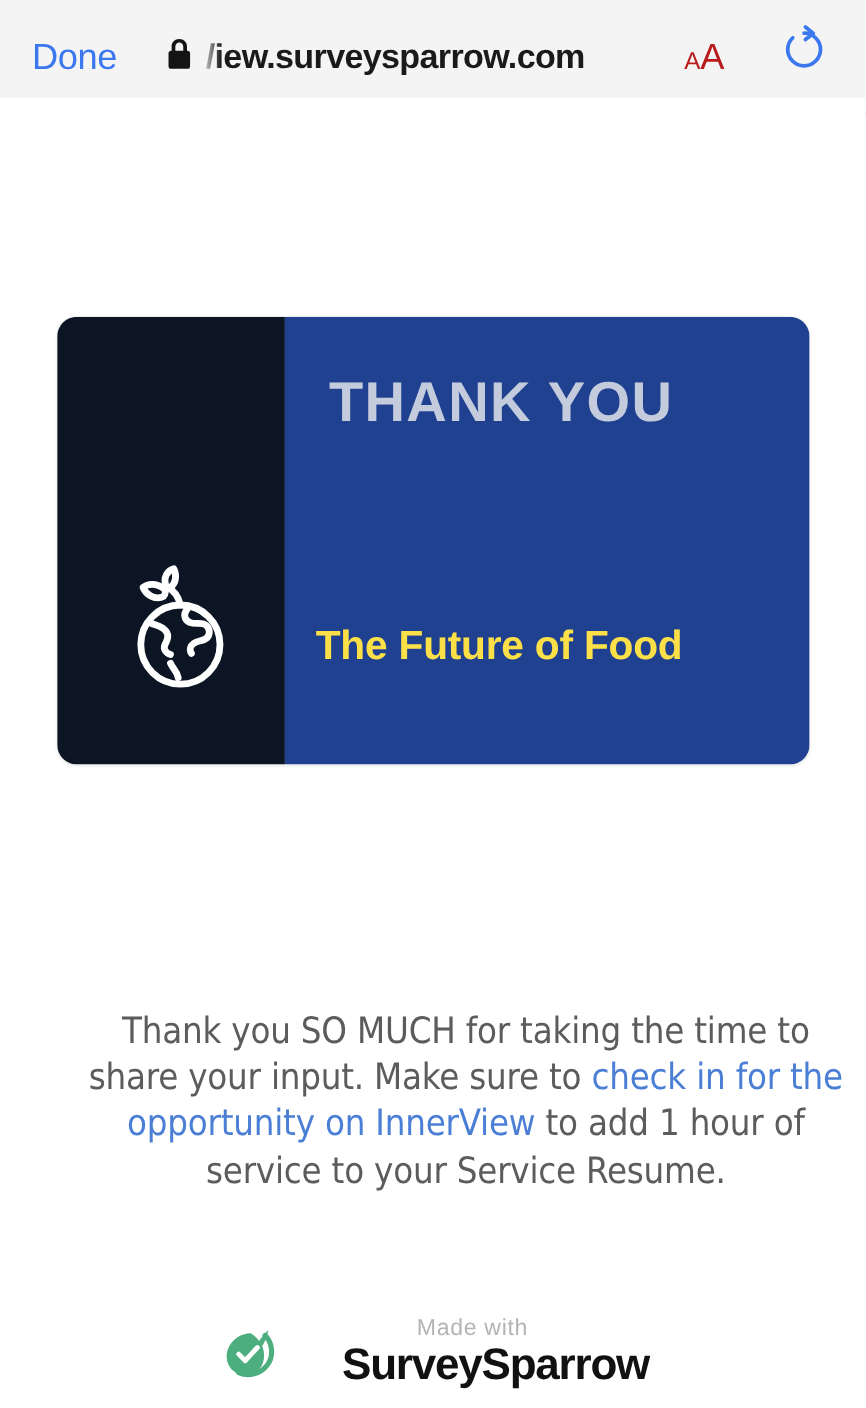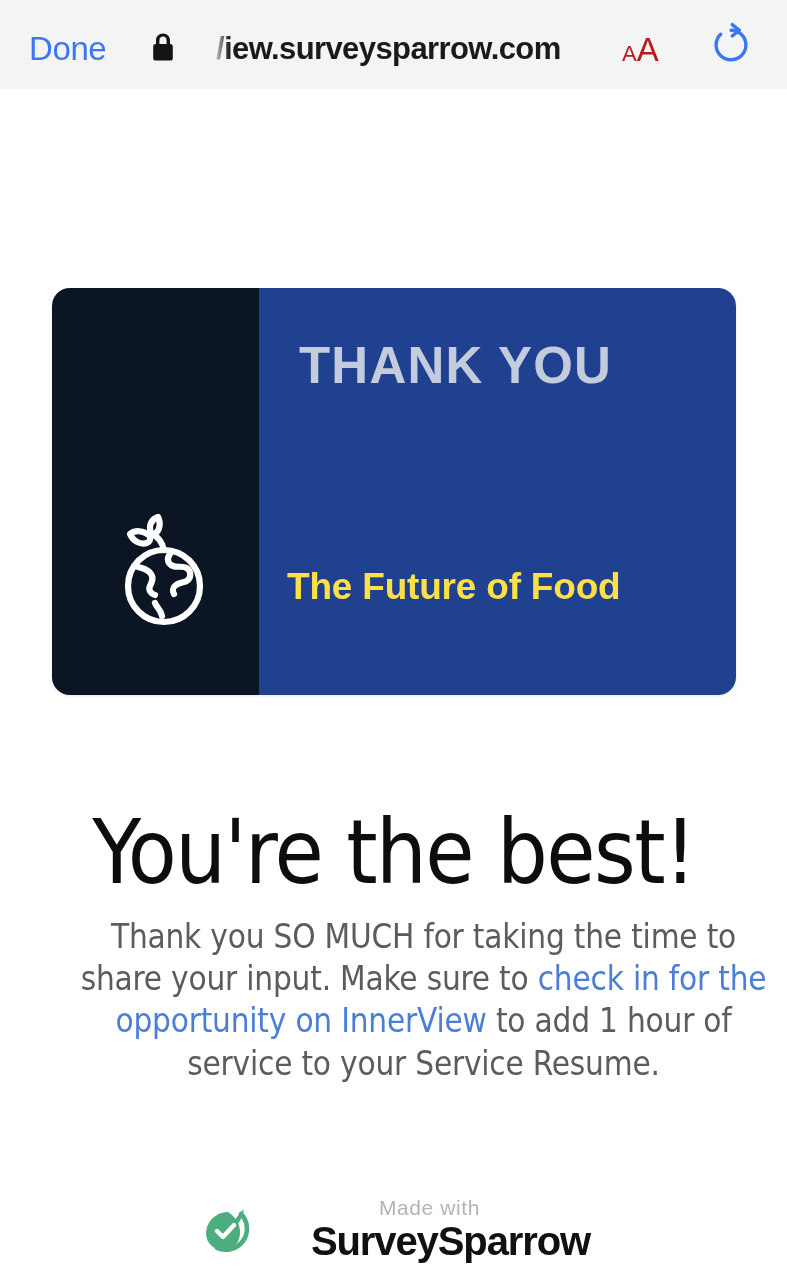--- a/index.html
+++ b/index.html
@@ -15,21 +15,21 @@
     position: relative;
   }
 
   
   .sf-header {
     position: absolute;
     top: 0; left: 0;
     width: 787px;
     height: 104px;
     background: #f4f4f4;
-    border-bottom: 6px solid #6d28d9;
+    border-bottom: 1px solid #6d28d9;
     box-sizing: border-box;
     display: flex;
     align-items: center;
   }
   .sf-done {
     position: absolute;
     left: 29px;
     font-size: 33px;
     color: #3b78f0;
     letter-spacing: -0.4px;
@@ -39,21 +39,20 @@
   }
   .sf-urlwrap {
     position: absolute;
     left: 150px;
     width: 445px;
     height: 54px;
     display: flex;
     align-items: center;
     overflow: hidden;
     cursor: pointer;
-    gap: 29px;
   }
   .sf-lock {
     flex: 0 0 auto;
     margin-right: 11px;
     display: block;
   }
   .sf-url {
     font-size: 31px;
     color: #1a1a1a;
     font-weight: 600;
@@ -277,21 +276,20 @@
         </svg>
       </span>
     </div>
 
     <div class="banner-blue">
       <div class="banner-thankyou">THANK YOU</div>
       <div class="banner-subtitle">The Future of Food</div>
     </div>
   </div>
 
-  <div class="headline">You're the best!</div>
 
   <div class="body-copy"><span>Thank you SO MUCH for taking the time to share your input. Make sure to </span><span class="body-link">check in for the opportunity on InnerView</span><span> to add 1 hour of service to your Service Resume.</span></div>
 
   <div class="footer-badge">
     <span class="ss-mark">
       <svg width="58" height="58" viewBox="0 0 58 58" aria-hidden="true">
         <path d="M47 9c-2 10-7 19-15 25 3-10 8-19 15-25z" fill="#4cae7f"></path>
         <path d="M31 12c-9 0-18 6-21 15-3 9 1 19 10 22 9 3 19-1 22-10 3-9 0-20-11-27z" fill="#4cae7f"></path>
         <path d="M20 31l6 6 11-12" fill="none" stroke="#ffffff" stroke-width="4.4" stroke-linecap="round" stroke-linejoin="round"></path>
         <path d="M44 14c7 7 8 19 2 27-6 8-17 11-26 7" fill="none" stroke="#4cae7f" stroke-width="4.6" stroke-linecap="round"></path>

